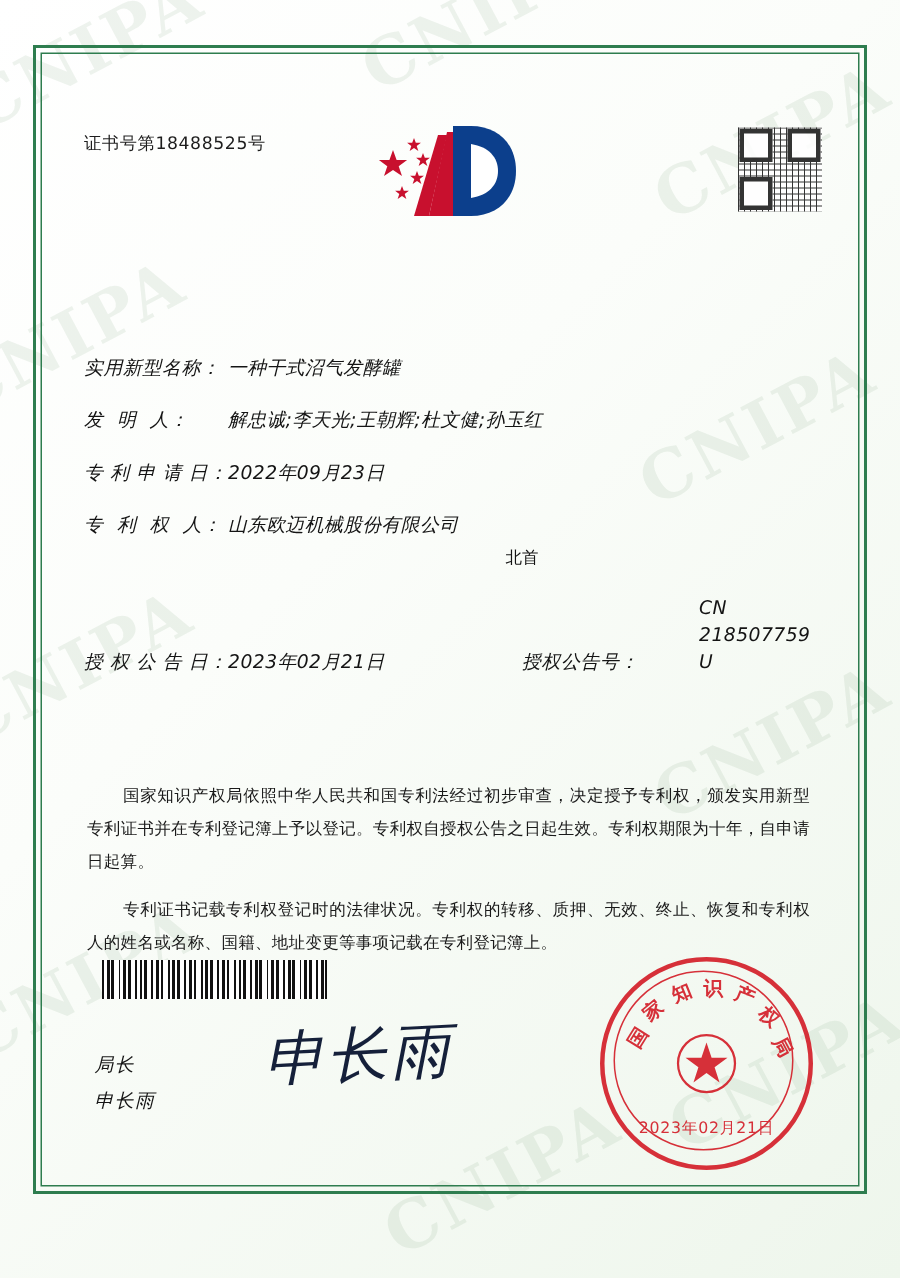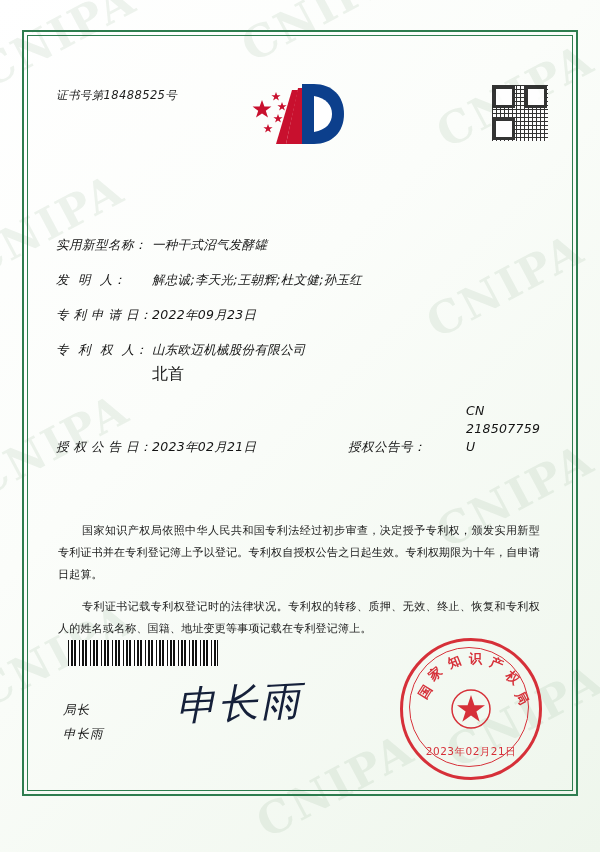--- a/index.html
+++ b/index.html
@@ -68,21 +68,20 @@
   .corner.tr { left: 550px; top: 30px; border-left: none; border-bottom: none; }
   .corner.bl { left: 22px; top: 768px; border-right: none; border-top: none; }
   .corner.br { left: 550px; top: 768px; border-left: none; border-top: none; }
 
   .cert-no {
     position: absolute;
     left: 56px; top: 88px;
     font-size: 11.5px;
     color: #1d1d1d;
     letter-spacing: 0.4px;
-    font-style: italic;
   }
 
   
   .qr {
     position: absolute;
     right: 52px; top: 85px;
     width: 56px; height: 56px;
     background-color: #ffffff;
     background-image:
       linear-gradient(90deg, #111 1px, transparent 1px),
@@ -164,21 +163,22 @@
     letter-spacing: 0.5px;
   }
   .field-value2 {
     flex: 1;
     letter-spacing: 0.3px;
   }
   .addr-second {
     margin-left: 96px;
     margin-top: -13px;
     margin-bottom: 17px;
-    font-size: 16px;
+    font-size: 11px;
+    text-align: center;
   }
 
   .paras {
     position: absolute;
     left: 58px;
     top: 520px;
     width: 482px;
     font-size: 11px;
     line-height: 2.0;
     color: #1a1a1a;

